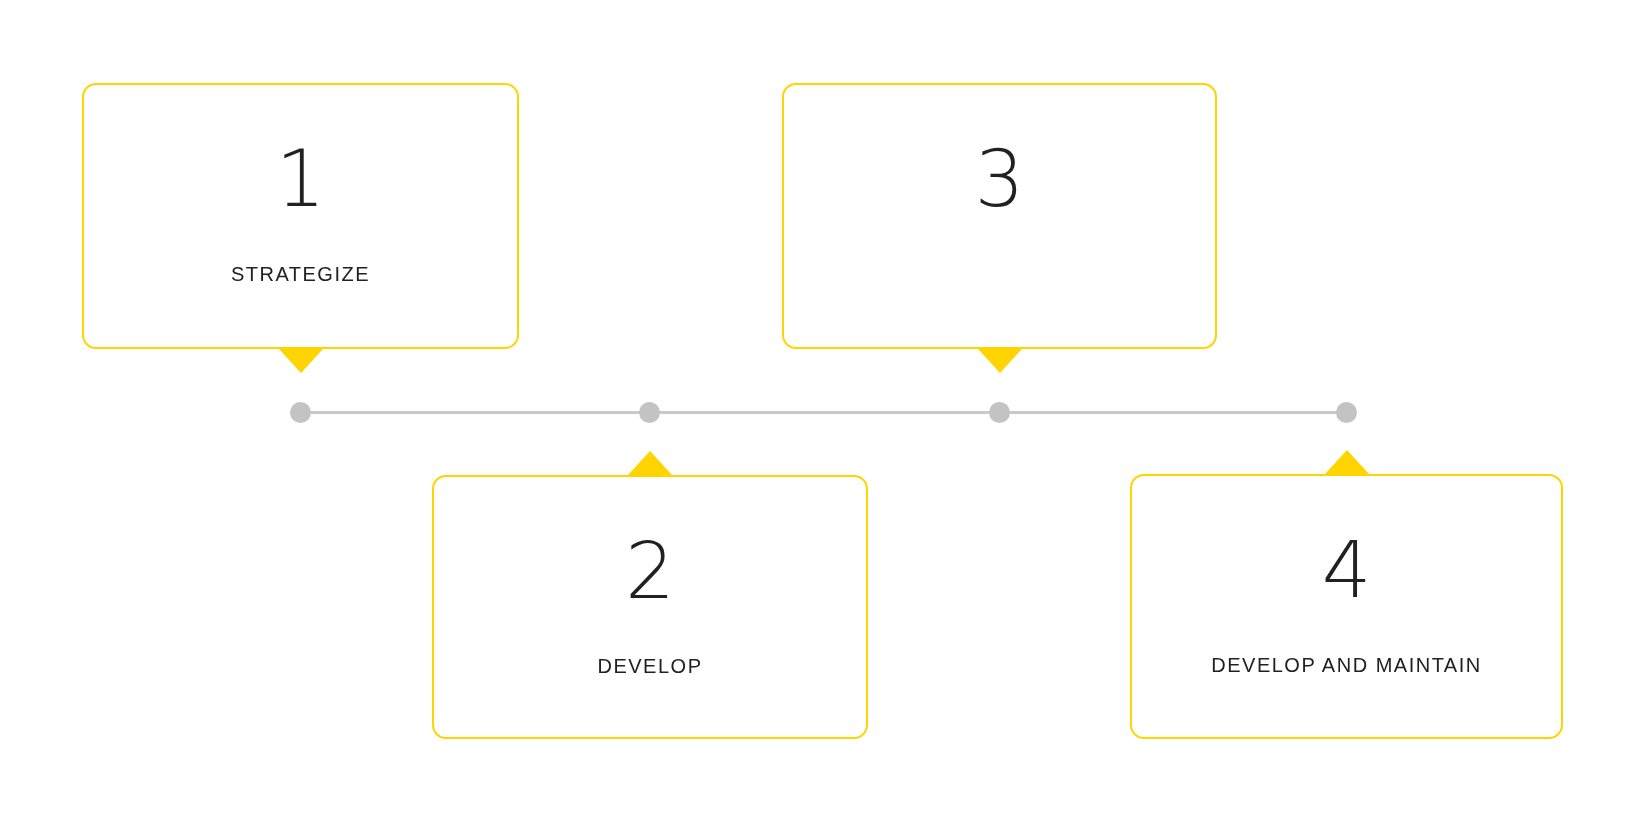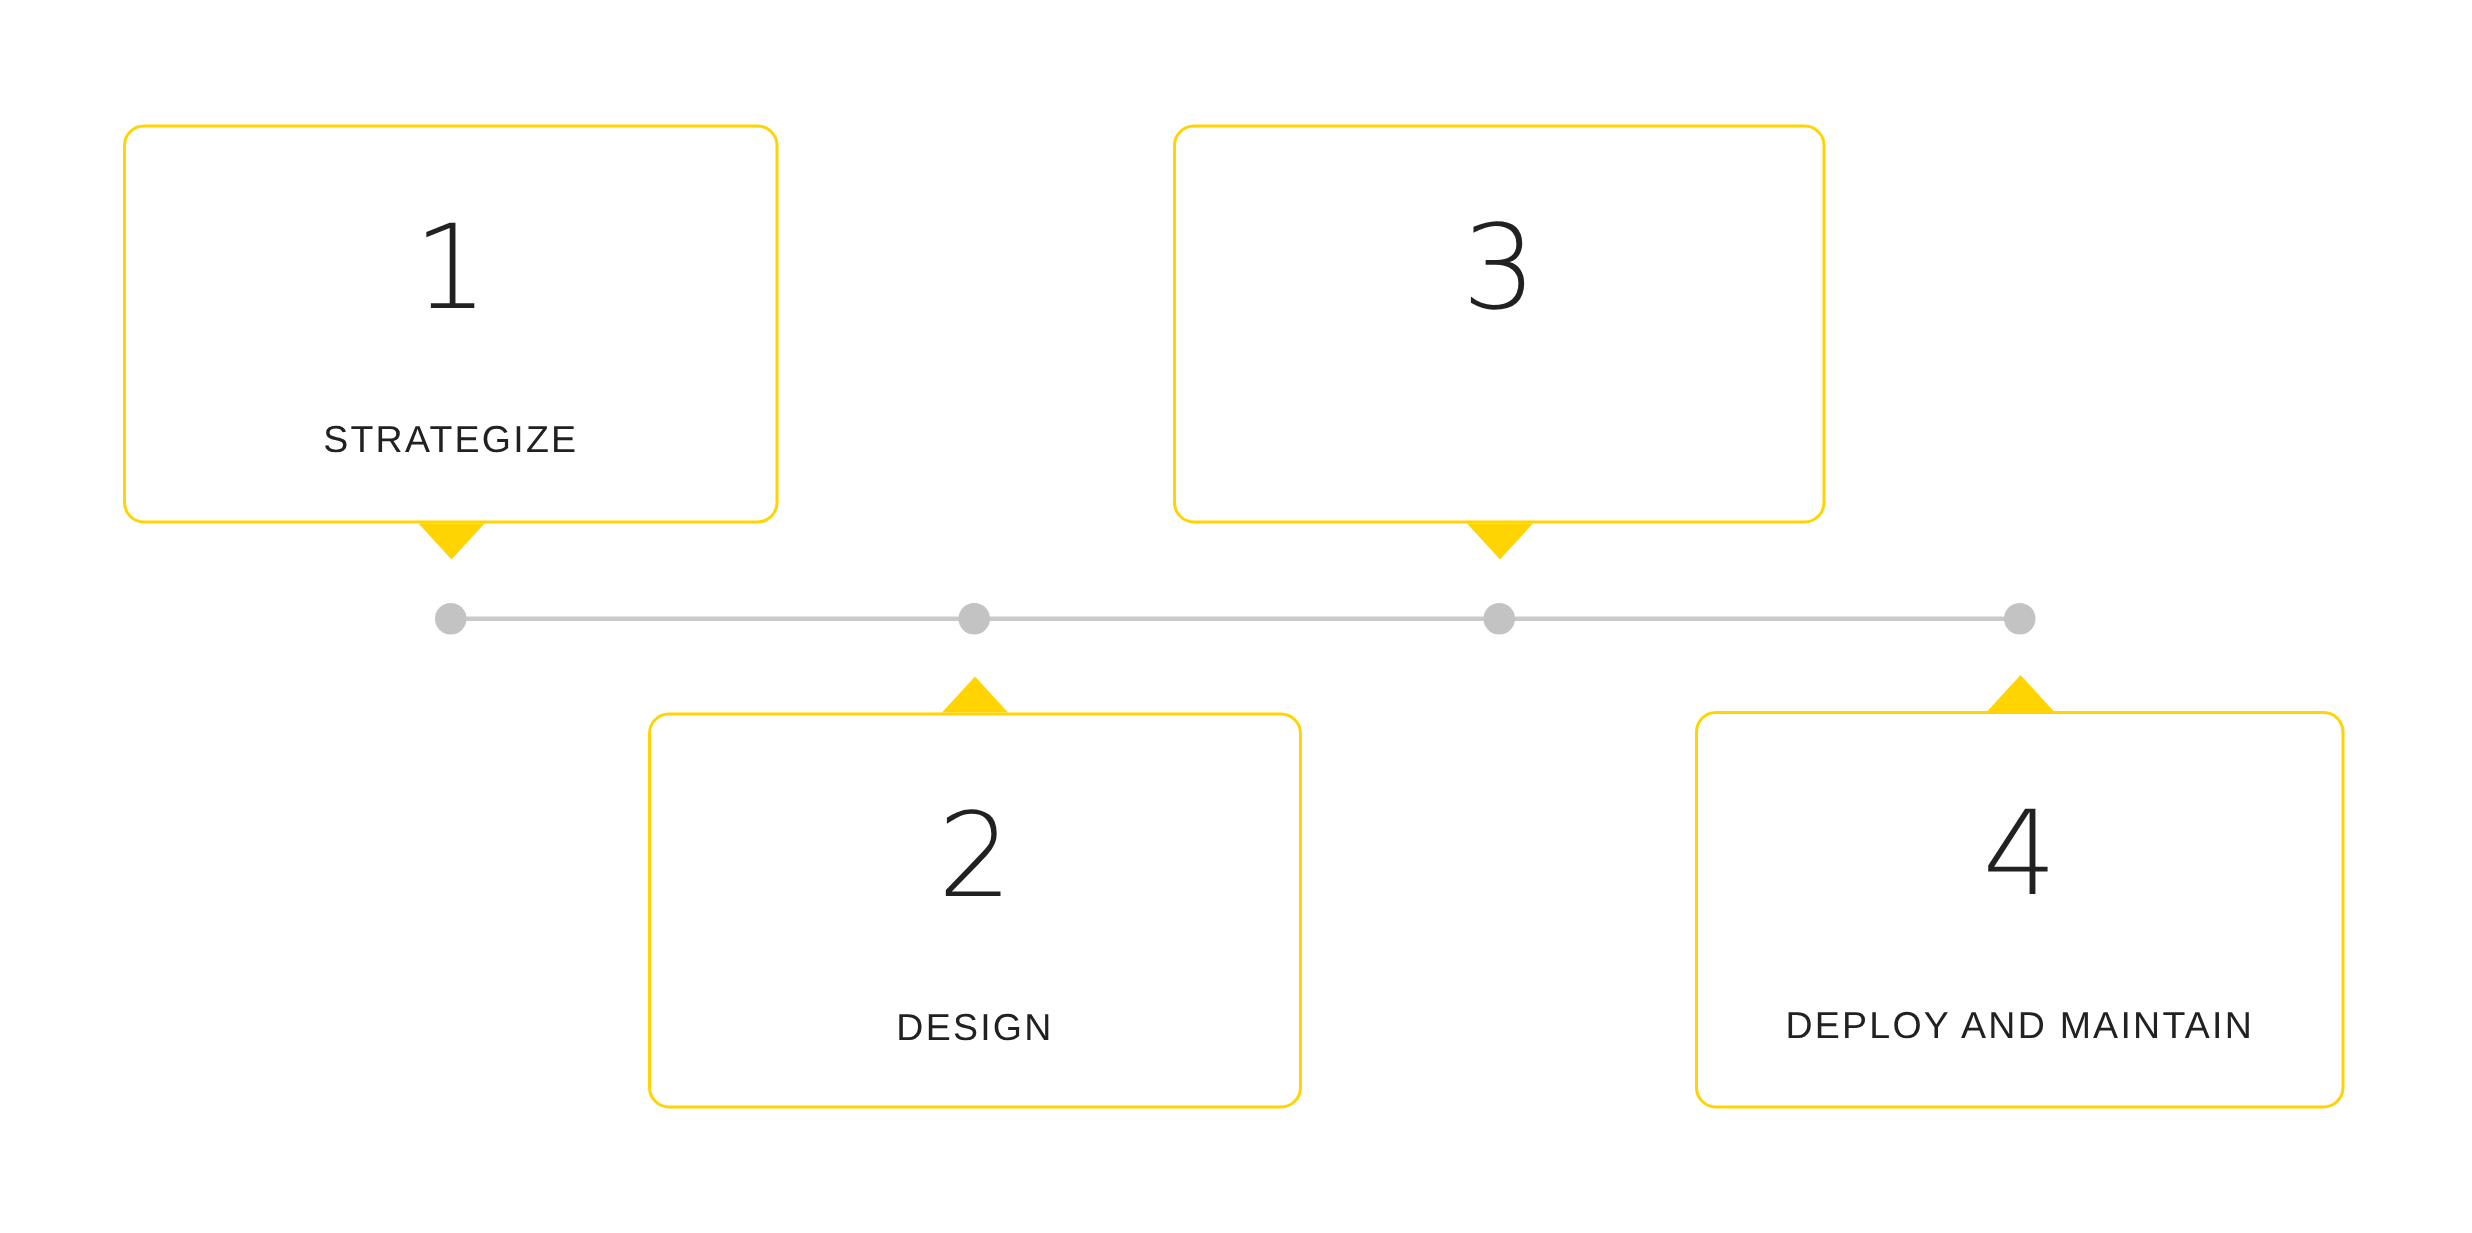--- a/index.html
+++ b/index.html
@@ -57,22 +57,22 @@
 
   .step-num {
     margin-top: 52px;
     font-family: "DejaVu Sans", "Liberation Sans", sans-serif;
     font-weight: 200;
     font-size: 78px;
     line-height: 1.1;
     color: var(--text, #212121);
   }
   .step-label {
-    margin-top: 56px;
-    font-size: 25px;
+    margin-top: 40px;
+    font-size: 20px;
     font-weight: 400;
     letter-spacing: 1.5px;
     color: var(--text, #212121);
     white-space: nowrap;
   }
 
   
   .arrow {
     position: absolute;
     left: 50%;
@@ -105,28 +105,28 @@
   <div class="tl-dot d4"></div>
 
   <div class="card c1">
     <div class="step-num">1</div>
     <div class="step-label">STRATEGIZE</div>
     <div class="arrow down"></div>
   </div>
 
   <div class="card c2">
     <div class="step-num">2</div>
-    <div class="step-label">DESIGN</div>
+    <div class="step-label">DEVELOP</div>
     <div class="arrow up"></div>
   </div>
 
   <div class="card c3">
     <div class="step-num">3</div>
     <div class="arrow down"></div>
   </div>
 
   <div class="card c4">
     <div class="step-num">4</div>
-    <div class="step-label">DEPLOY AND MAINTAIN</div>
+    <div class="step-label">DEVELOP AND MAINTAIN</div>
     <div class="arrow up"></div>
   </div>
 
 </div>
 
 </body></html>

